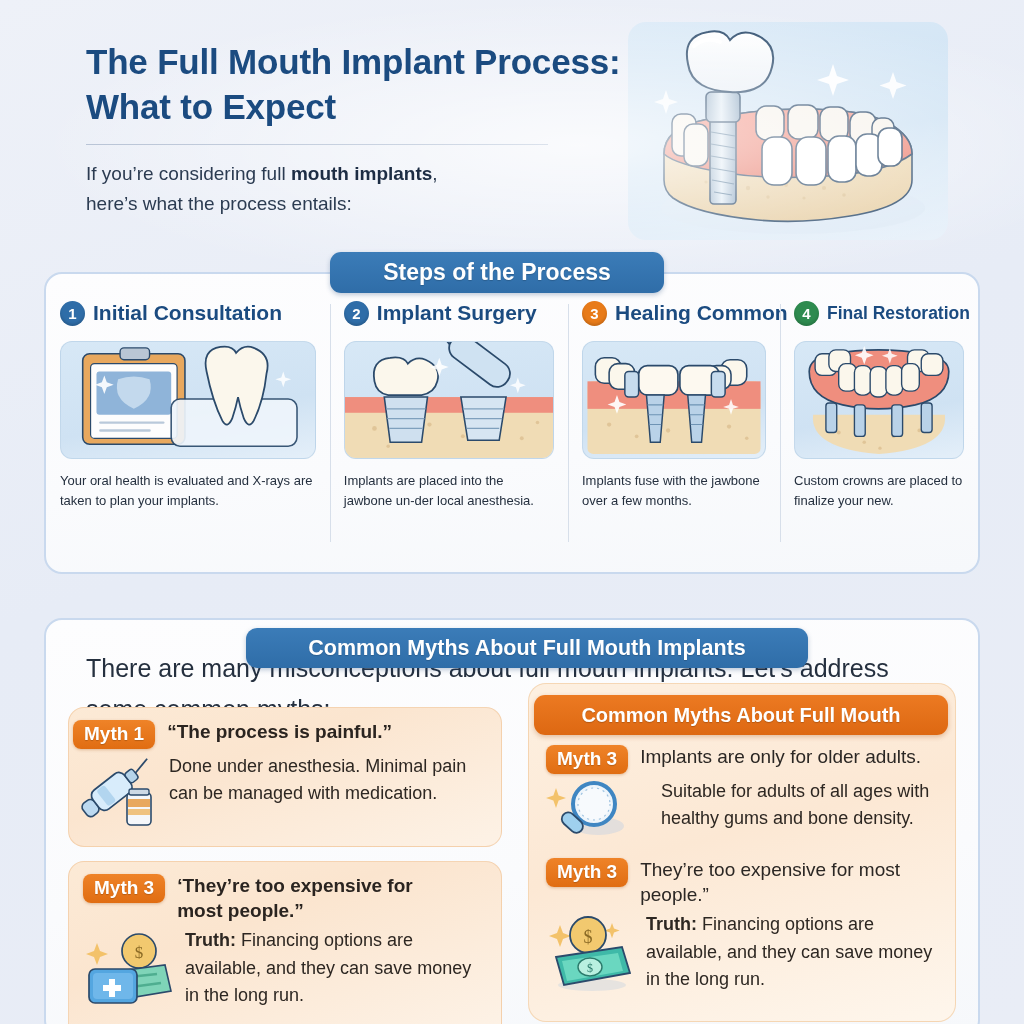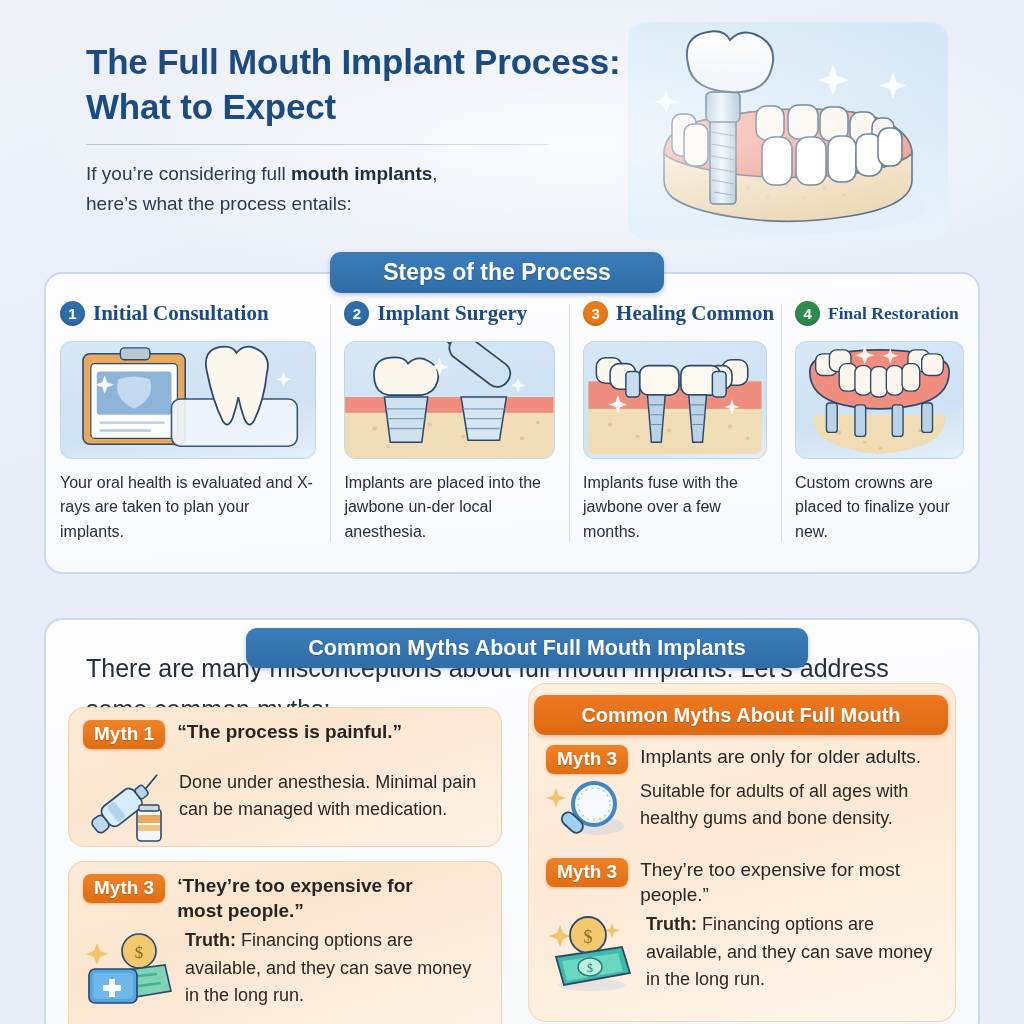--- a/index.html
+++ b/index.html
@@ -86,31 +86,31 @@
   .step:nth-child(4) { width: 198px; }
 
   .step-head { display: flex; align-items: center; gap: 8px; height: 34px; }
   .step-num {
     width: 25px; height: 25px; border-radius: 50%;
     color: #fff; font-weight: bold; font-size: 15px;
     display: flex; align-items: center; justify-content: center;
     flex: 0 0 auto;
     box-shadow: inset 0 -2px 3px rgba(0,0,0,.16);
   }
-  .step-title { font-size: 21px; font-weight: bold; color: #1b4b80; white-space: nowrap; font-family: Liberation Serif, serif; }
+  .step-title { font-size: 21px; font-weight: bold; color: #1b4b80; white-space: nowrap; }
   .step:nth-child(4) .step-title { font-size: 17.5px; }
 
   .step-img {
     margin-top: 11px; height: 118px; border-radius: 12px;
     background: linear-gradient(170deg, #d7e8f6 0%, #cfe2f3 60%, #e4eff9 100%);
     position: relative; overflow: hidden;
     border: 1px solid rgba(175,202,226,.55);
   }
   .step-desc {
-    margin-top: 12px; font-size: 16px; line-height: 1.52; color: #25303f;
+    margin-top: 12px; font-size: 13px; line-height: 1.52; color: #25303f;
   }
 
   
   #myths-panel { left: 44px; top: 618px; width: 936px; height: 420px; }
   #myths-ribbon { left: 246px; top: 592px; width: 562px; height: 40px; font-size: 21.5px; margin-top: 36px; }
   .myths-intro {
     position: absolute; left: 40px; top: 28px; width: 850px;
     font-size: 25px; line-height: 1.62; color: #25303f;
   }
 
@@ -433,26 +433,26 @@
   </div>
 </div>
 
 <div class="ribbon" id="myths-ribbon">Common Myths About Full Mouth Implants</div>
 
 <div class="panel" id="myths-panel">
   <div class="myths-intro">There are many misconceptions about full mouth implants. Let’s address some common myths:</div>
 </div>
 
 <div class="myth-card" id="myth1">
-  <div style="padding:12px 16px 0 14px;">
+  <div style="padding:12px 16px 0 4px;">
     <div class="myth-head">
       <span class="badge">Myth 1</span>
       <span class="myth-claim">“The process is painful.”</span>
     </div>
-    <div style="display:flex;gap:10px;margin-top:16px;justify-content:space-between;">
+    <div style="display:flex;gap:10px;margin-top:0;justify-content:space-between;">
       <div class="myth-icon">
         <svg width="86" height="86" viewBox="0 0 86 86">
           <g transform="rotate(-38 40 44)">
             <rect x="6" y="34" width="14" height="16" rx="5" fill="#bcd9f0" stroke="#2b4a6b" stroke-width="1.6"></rect>
             <rect x="20" y="30" width="40" height="24" rx="7" fill="#d8ecfb" stroke="#2b4a6b" stroke-width="1.7"></rect>
             <rect x="28" y="32" width="10" height="20" rx="3" fill="#a9cfec" opacity=".8"></rect>
             <rect x="60" y="36" width="10" height="12" rx="3" fill="#b6d4ea" stroke="#2b4a6b" stroke-width="1.5"></rect>
             <line x1="70" y1="42" x2="88" y2="38" stroke="#2b4a6b" stroke-width="1.8"></line>
           </g>
           <rect x="54" y="44" width="24" height="32" rx="4" fill="#f5f7fa" stroke="#2b4a6b" stroke-width="1.6"></rect>
@@ -507,21 +507,21 @@
     <div style="display:flex;gap:8px;margin-top:2px;">
       <div class="myth-icon">
         <svg width="86" height="74" viewBox="0 0 86 74">
           <path d="M10 12 l2.6 7.4 l7.4 2.6 l-7.4 2.6 l-2.6 7.4 l-2.6 -7.4 l-7.4 -2.6 l7.4 -2.6 z" fill="#f3c26a"></path>
           <ellipse cx="52" cy="50" rx="26" ry="9" fill="#c9d4e1" opacity=".5"></ellipse>
           <circle cx="48" cy="28" r="21" fill="#eef5fb" stroke="#3f86c2" stroke-width="4"></circle>
           <circle cx="48" cy="28" r="16" fill="#f7fafd" stroke="#9fc3e0" stroke-width="1.2" stroke-dasharray="2 4"></circle>
           <rect x="14" y="40" width="24" height="13" rx="6.5" transform="rotate(42 26 47)" fill="#9fd0ee" stroke="#2b4a6b" stroke-width="1.8"></rect>
         </svg>
       </div>
-      <div class="myth-body" style="padding-top:2px;">Suitable for adults of all ages with healthy gums and bone density.</div>
+      <div class="myth-body" style="padding-top:2px;margin-left:21px;">Suitable for adults of all ages with healthy gums and bone density.</div>
     </div>
   </div>
 </div>
 
 <div id="myth3-right">
   <div style="padding:0 14px 0 18px;">
     <div class="myth-head">
       <span class="badge">Myth 3</span>
       <span class="myth-claim light" style="max-width:290px;display:inline-block;">They’re too expensive for most people.”</span>
     </div>

